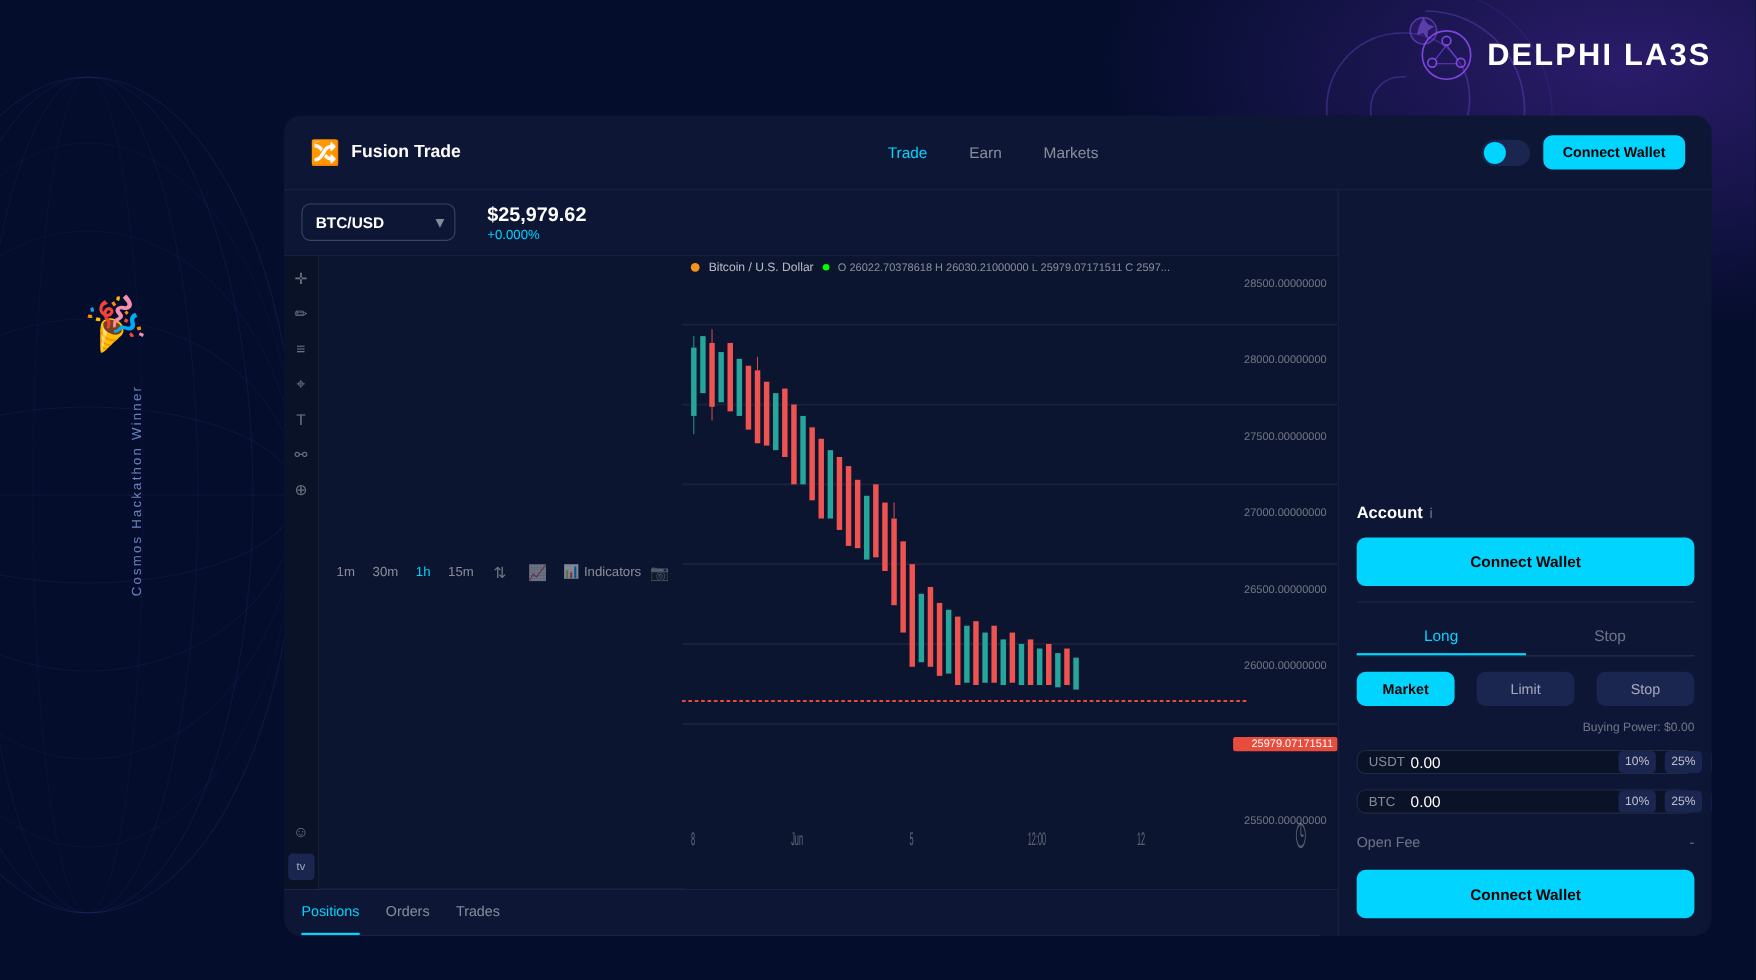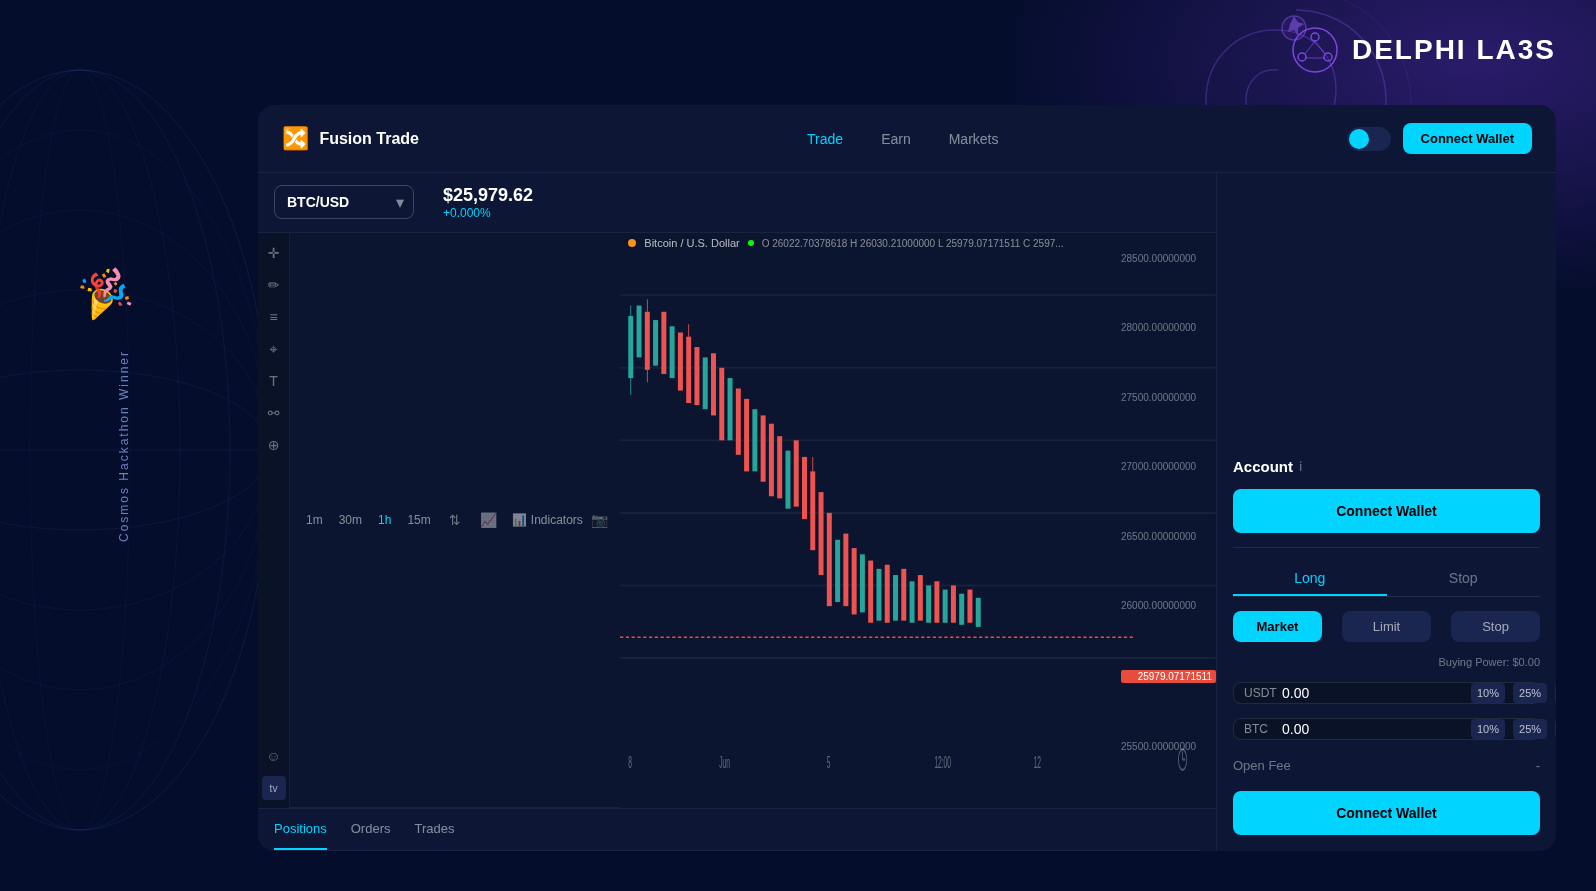--- a/index.html
+++ b/index.html
@@ -350,21 +350,21 @@
     }
 
     .ohlc-info {
       font-size: 10px;
       color: rgba(255,255,255,0.5);
     }
 
     .price-scale-label {
       font-size: 10px;
       color: rgba(255,255,255,0.4);
-      text-align: left;
+      text-align: center;
     }
 
     .price-highlight {
       background: #e74c3c;
       color: #fff;
       padding: 1px 4px;
       border-radius: 2px;
       font-size: 10px;
       text-align: right;
     }

